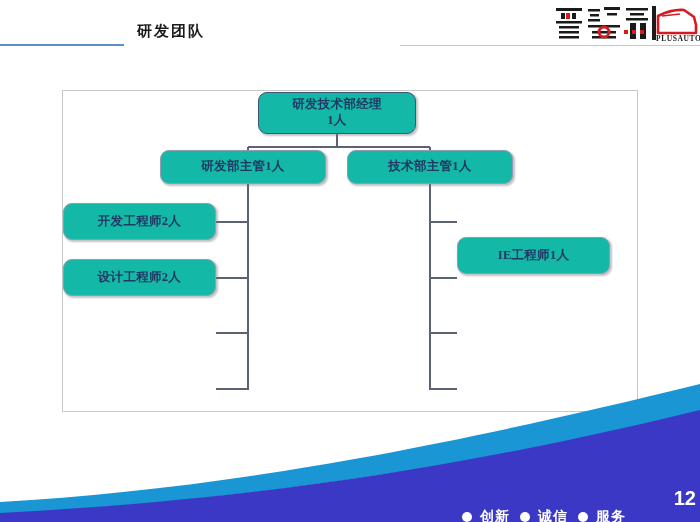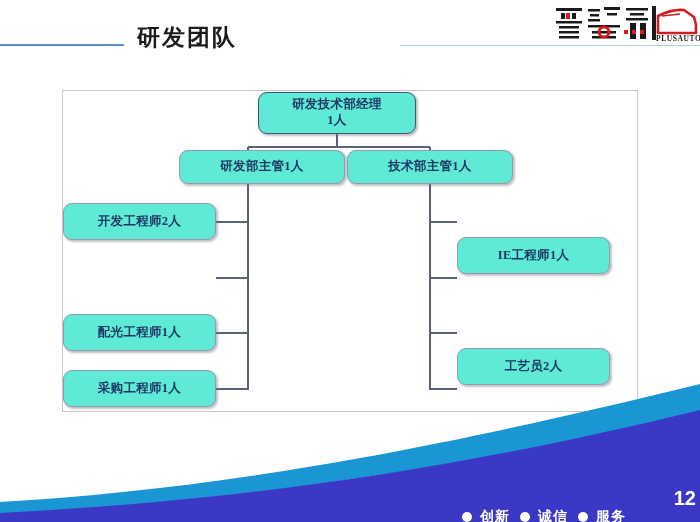--- a/index.html
+++ b/index.html
@@ -38,21 +38,21 @@
     left: 400px;
     top: 45px;
     width: 300px;
     height: 1px;
     background: #b7cde6;
   }
   .page-title {
     position: absolute;
     left: 137px;
     top: 22px;
-    font-size: 23px;
+    font-size: 15px;
     font-weight: bold;
     color: #1a1a1a;
     letter-spacing: 2px;
     font-family: "Liberation Serif", "DejaVu Serif", serif;
     white-space: nowrap;
   }
 
   
   .logo {
     position: absolute;
@@ -91,21 +91,21 @@
     height: 522px;
     pointer-events: none;
   }
 
   
   .node {
     position: absolute;
     box-sizing: border-box;
     border: 1px solid #8e9bb0;
     border-radius: 9px;
-    background: #5eead4;
+    background: #14b8a6;
     color: #1f3864;
     font-weight: bold;
     font-size: 12.5px;
     display: flex;
     flex-direction: column;
     align-items: center;
     justify-content: center;
     line-height: 1.25;
     box-shadow: 1.5px 1.5px 2px rgba(120,120,130,0.45);
     letter-spacing: 0.3px;
@@ -121,21 +121,21 @@
     height: 42px;
     border-color: #40557a;
     font-size: 12.5px;
   }
   .node-l2 {
     top: 150px;
     width: 166px;
     height: 34px;
     border-color: #8e9bb0;
   }
-  .node-l2.left  { left: 179px; }
+  .node-l2.left  { left: 160px; }
   .node-l2.right { left: 347px; }
 
   .node-leaf {
     width: 153px;
     height: 37px;
     align-items: center;
   }
   .node-leaf.left  { left: 63px;  }
   .node-leaf.right { left: 457px; margin-top: 34px; }
 
@@ -273,32 +273,26 @@
     <div class="node node-l2 left">
       <span>研发部主管1人</span>
     </div>
     <div class="node node-l2 right">
       <span>技术部主管1人</span>
     </div>
 
     <div class="node node-leaf left row0">
       <span>开发工程师2人</span>
     </div>
-    <div class="node node-leaf left row2">
-      <span>配光工程师1人</span>
-    </div>
-    <div class="node node-leaf left row3">
-      <span>采购工程师1人</span>
+    <div class="node node-leaf left row1">
+      <span>设计工程师2人</span>
     </div>
 
     <div class="node node-leaf right row0">
       <span>IE工程师1人</span>
-    </div>
-    <div class="node node-leaf right row2">
-      <span>工艺员2人</span>
     </div>
   </div>
 
   <svg class="bands" viewBox="0 0 700 140" preserveAspectRatio="none" xmlns="http://www.w3.org/2000/svg">
 
     <path d="M0 120 C 200 108, 400 76, 700 2 L700 30 C 420 96, 210 120, 0 132 Z" fill="#1b96d5"></path>
 
     <path d="M0 131 C 220 119, 430 94, 700 28 L700 140 L0 140 Z" fill="#3a38c4"></path>
   </svg>
 

